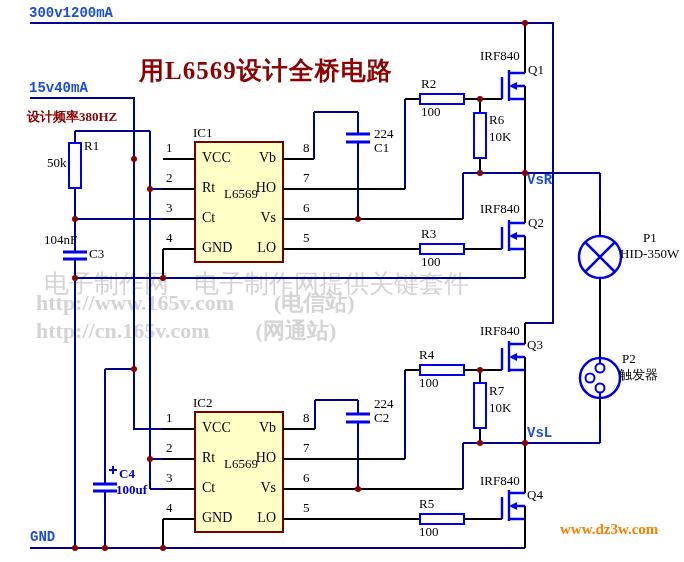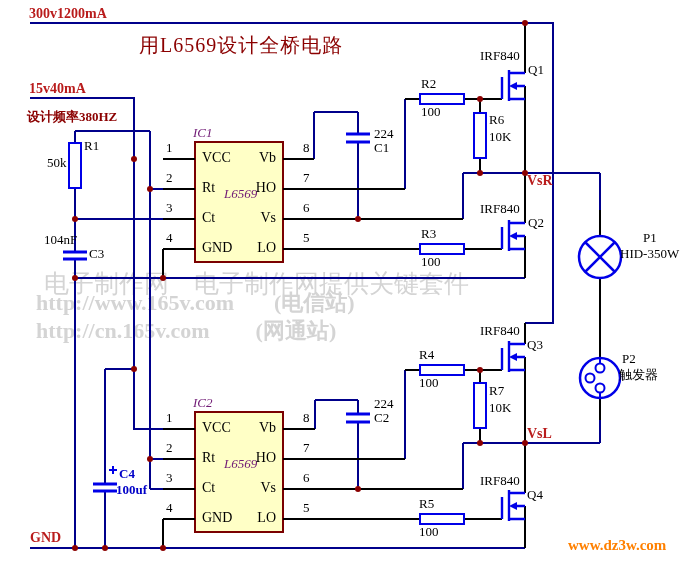--- a/index.html
+++ b/index.html
@@ -4,25 +4,25 @@
 <style>
   html,body{margin:0;padding:0;background:#fff;}
   #canvas{position:relative;width:684px;height:562px;background:#fff;overflow:hidden;
           font-family:"Liberation Serif","DejaVu Serif",serif;}
   #wires{position:absolute;left:0;top:0;z-index:2;}
   .lbl{position:absolute;z-index:3;font:13px "Liberation Serif","DejaVu Serif",serif;
        color:#000;white-space:nowrap;line-height:1.1;}
   .pname{font-size:14px;}
   .pname-r{width:40px;text-align:right;}
   .blue{color:#0000C8;font-weight:bold;}
-  .icref{color:#701a75;font-style:italic;}
-  .net{color:#b91c1c;font-weight:bold;font-size:14px;}
+  .icref{color:#000000;}
+  .net{color:#1d4ed8;font-weight:bold;font-size:14px;font-family:Liberation Mono, monospace;}
   .freq{color:#8B0000;font-weight:bold;font-size:13px;}
-  .title{position:absolute;z-index:3;color:#8B0000;font-weight:normal;font-size:20px;
-         letter-spacing:1px;white-space:nowrap;}
+  .title{position:absolute;z-index:3;color:#8B0000;font-weight:bold;font-size:25px;
+         letter-spacing:1px;white-space:nowrap;margin-top:22px;}
   .wm{position:absolute;z-index:1;color:#D4D4D4;white-space:nowrap;
       font-family:"Liberation Serif","DejaVu Serif",serif;}
   .wm1{font-size:25px;}
   .wmurl{font-size:22px;font-weight:bold;}
   .wm4{font-size:23px;}
   .wm5{font-size:23px;font-weight:bold;}
   .gap40{display:inline-block;width:40px;}
   .gap46{display:inline-block;width:46px;}
   .gap52{display:inline-block;width:52px;}
   .site{position:absolute;z-index:3;color:#FF8000;font-weight:bold;font-size:15px;}
@@ -179,14 +179,14 @@
   <div class="lbl" style="left:528px;top:216px;">Q2</div>
   <div class="lbl" style="left:480px;top:324px;">IRF840</div>
   <div class="lbl" style="left:527px;top:338px;">Q3</div>
   <div class="lbl" style="left:480px;top:474px;">IRF840</div>
   <div class="lbl" style="left:527px;top:488px;text-align:center;">Q4</div>
   <div class="lbl" style="left:622px;top:231px;margin-left:21px;">P1</div>
   <div class="lbl" style="left:620px;top:247px;">HID-350W</div>
   <div class="lbl" style="left:622px;top:352px;">P2</div>
   <div class="lbl" style="left:619px;top:368px;">触发器</div>
 
-  <div class="site" style="left:560px;top:537px;margin-left:8px;">www.dz3w.com</div>
+  <div class="site" style="left:560px;top:521px;">www.dz3w.com</div>
 </div>
 
 </body></html>

